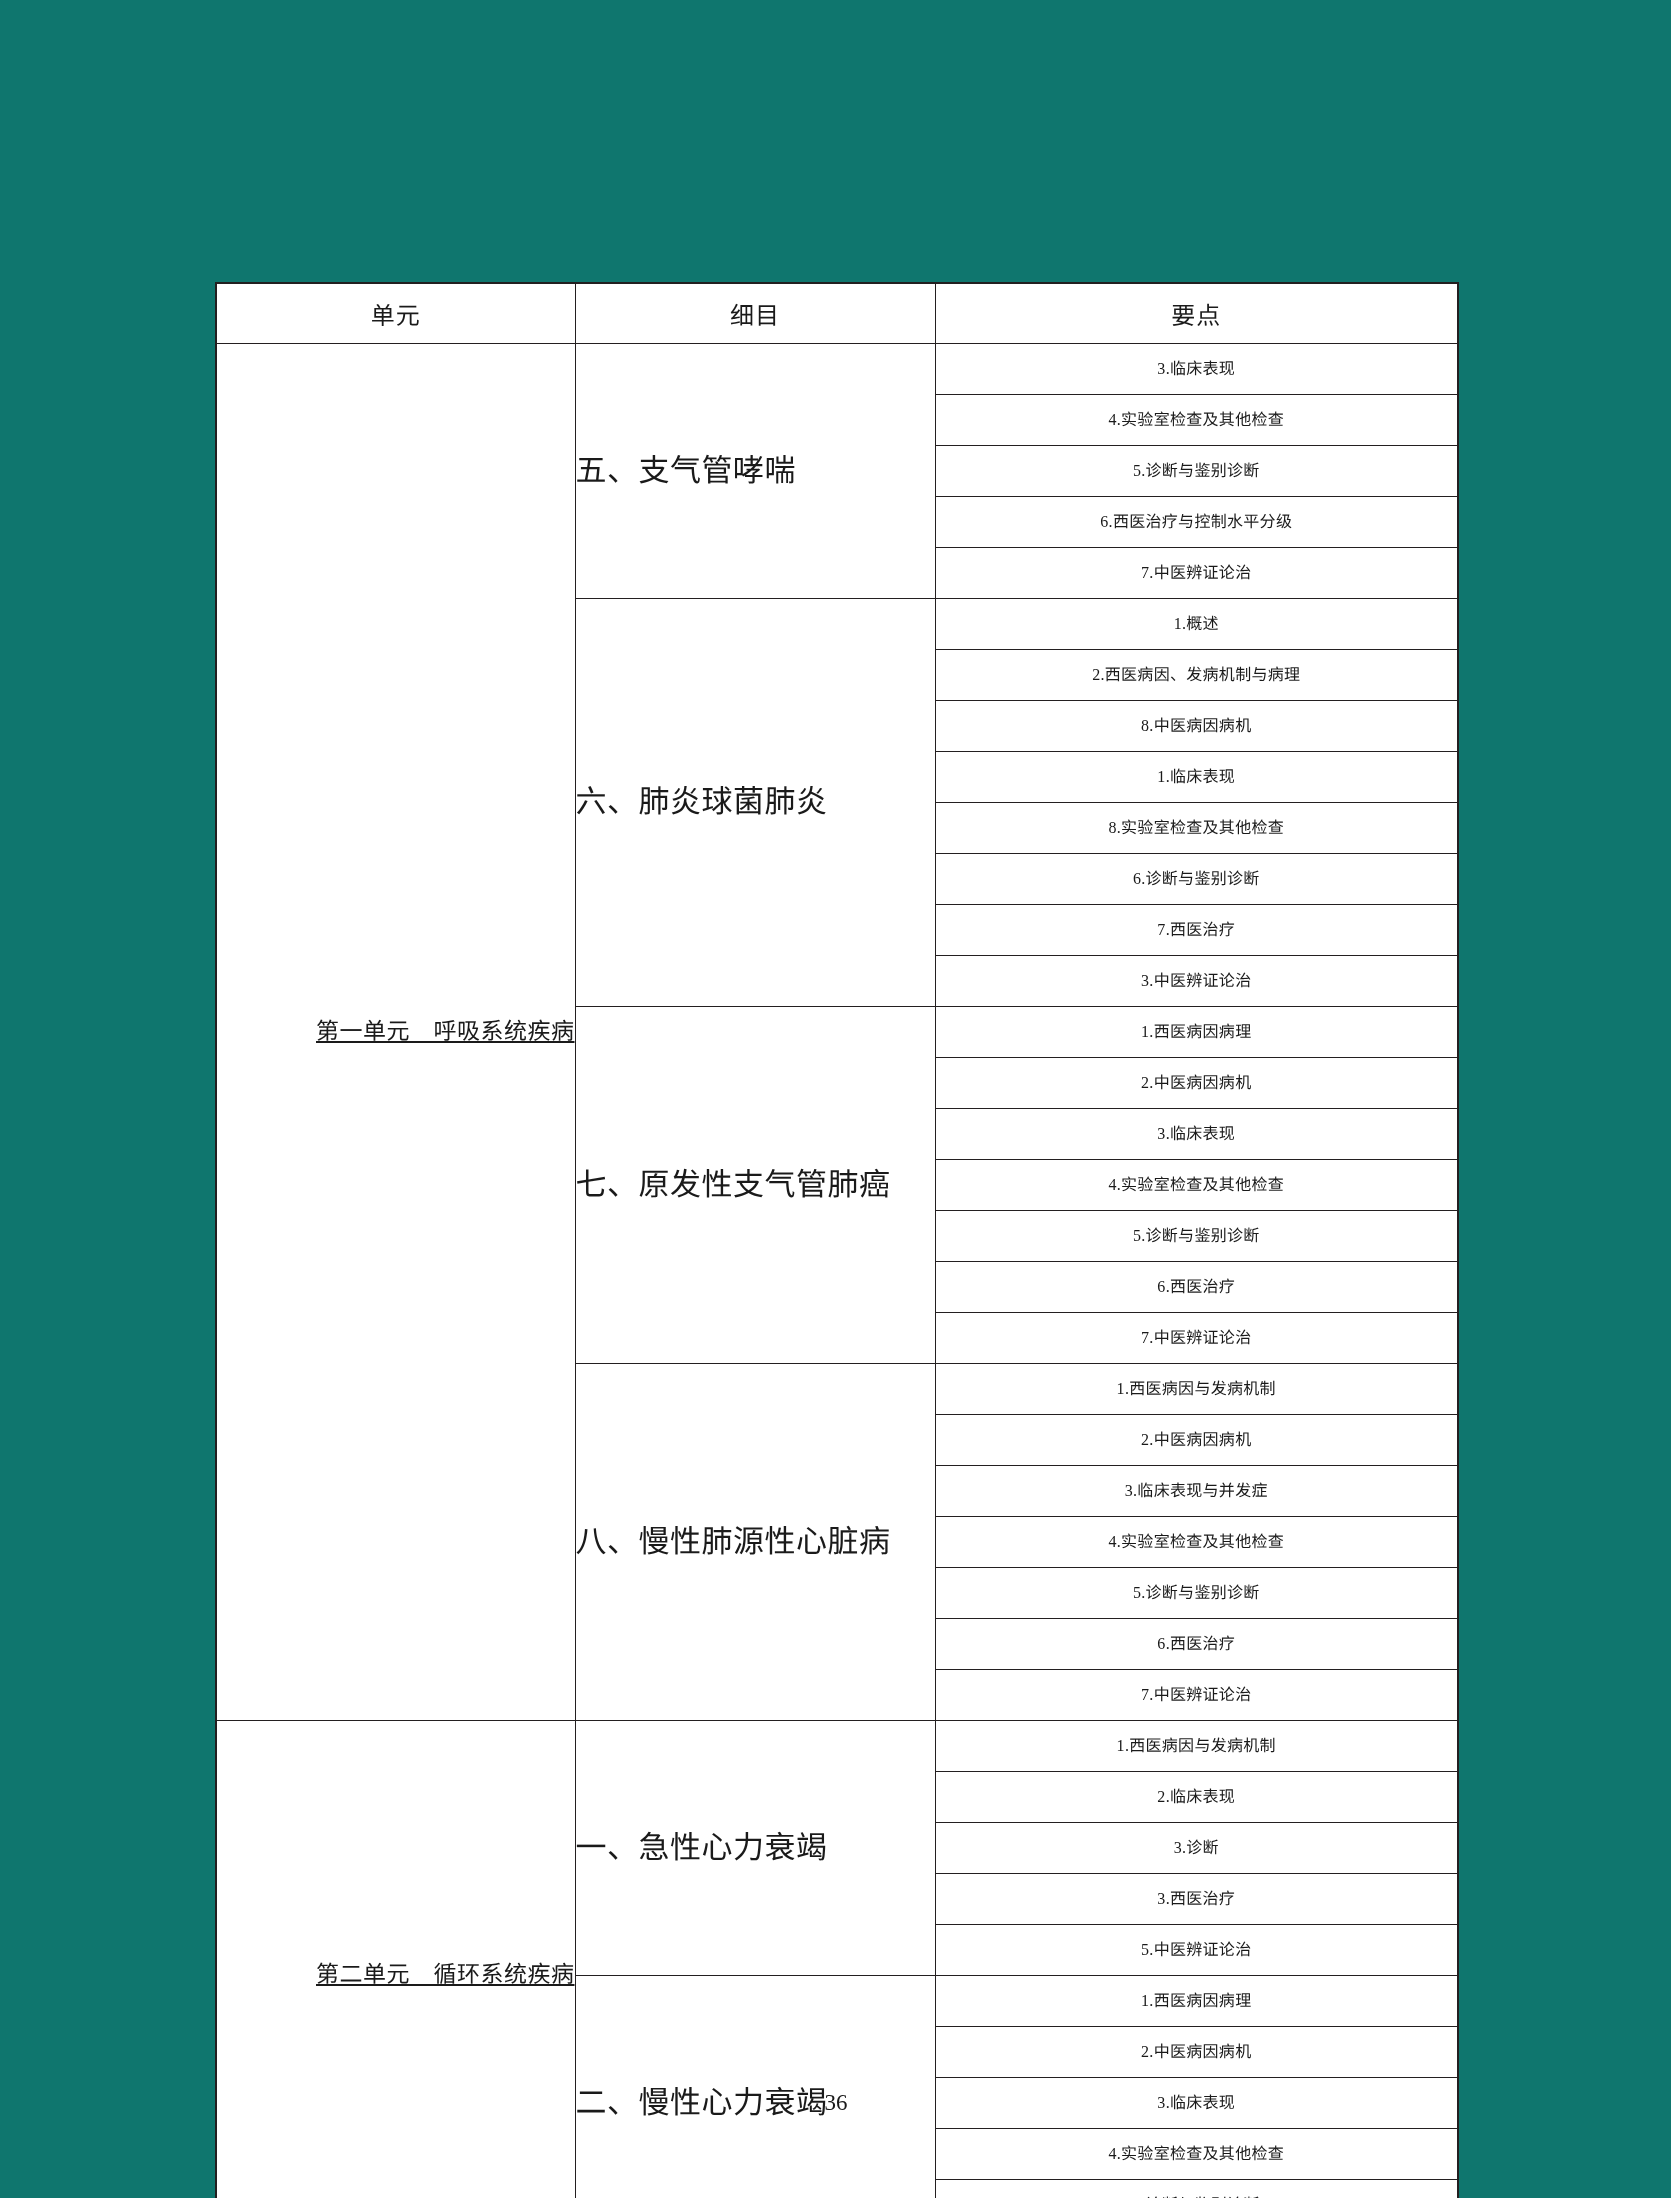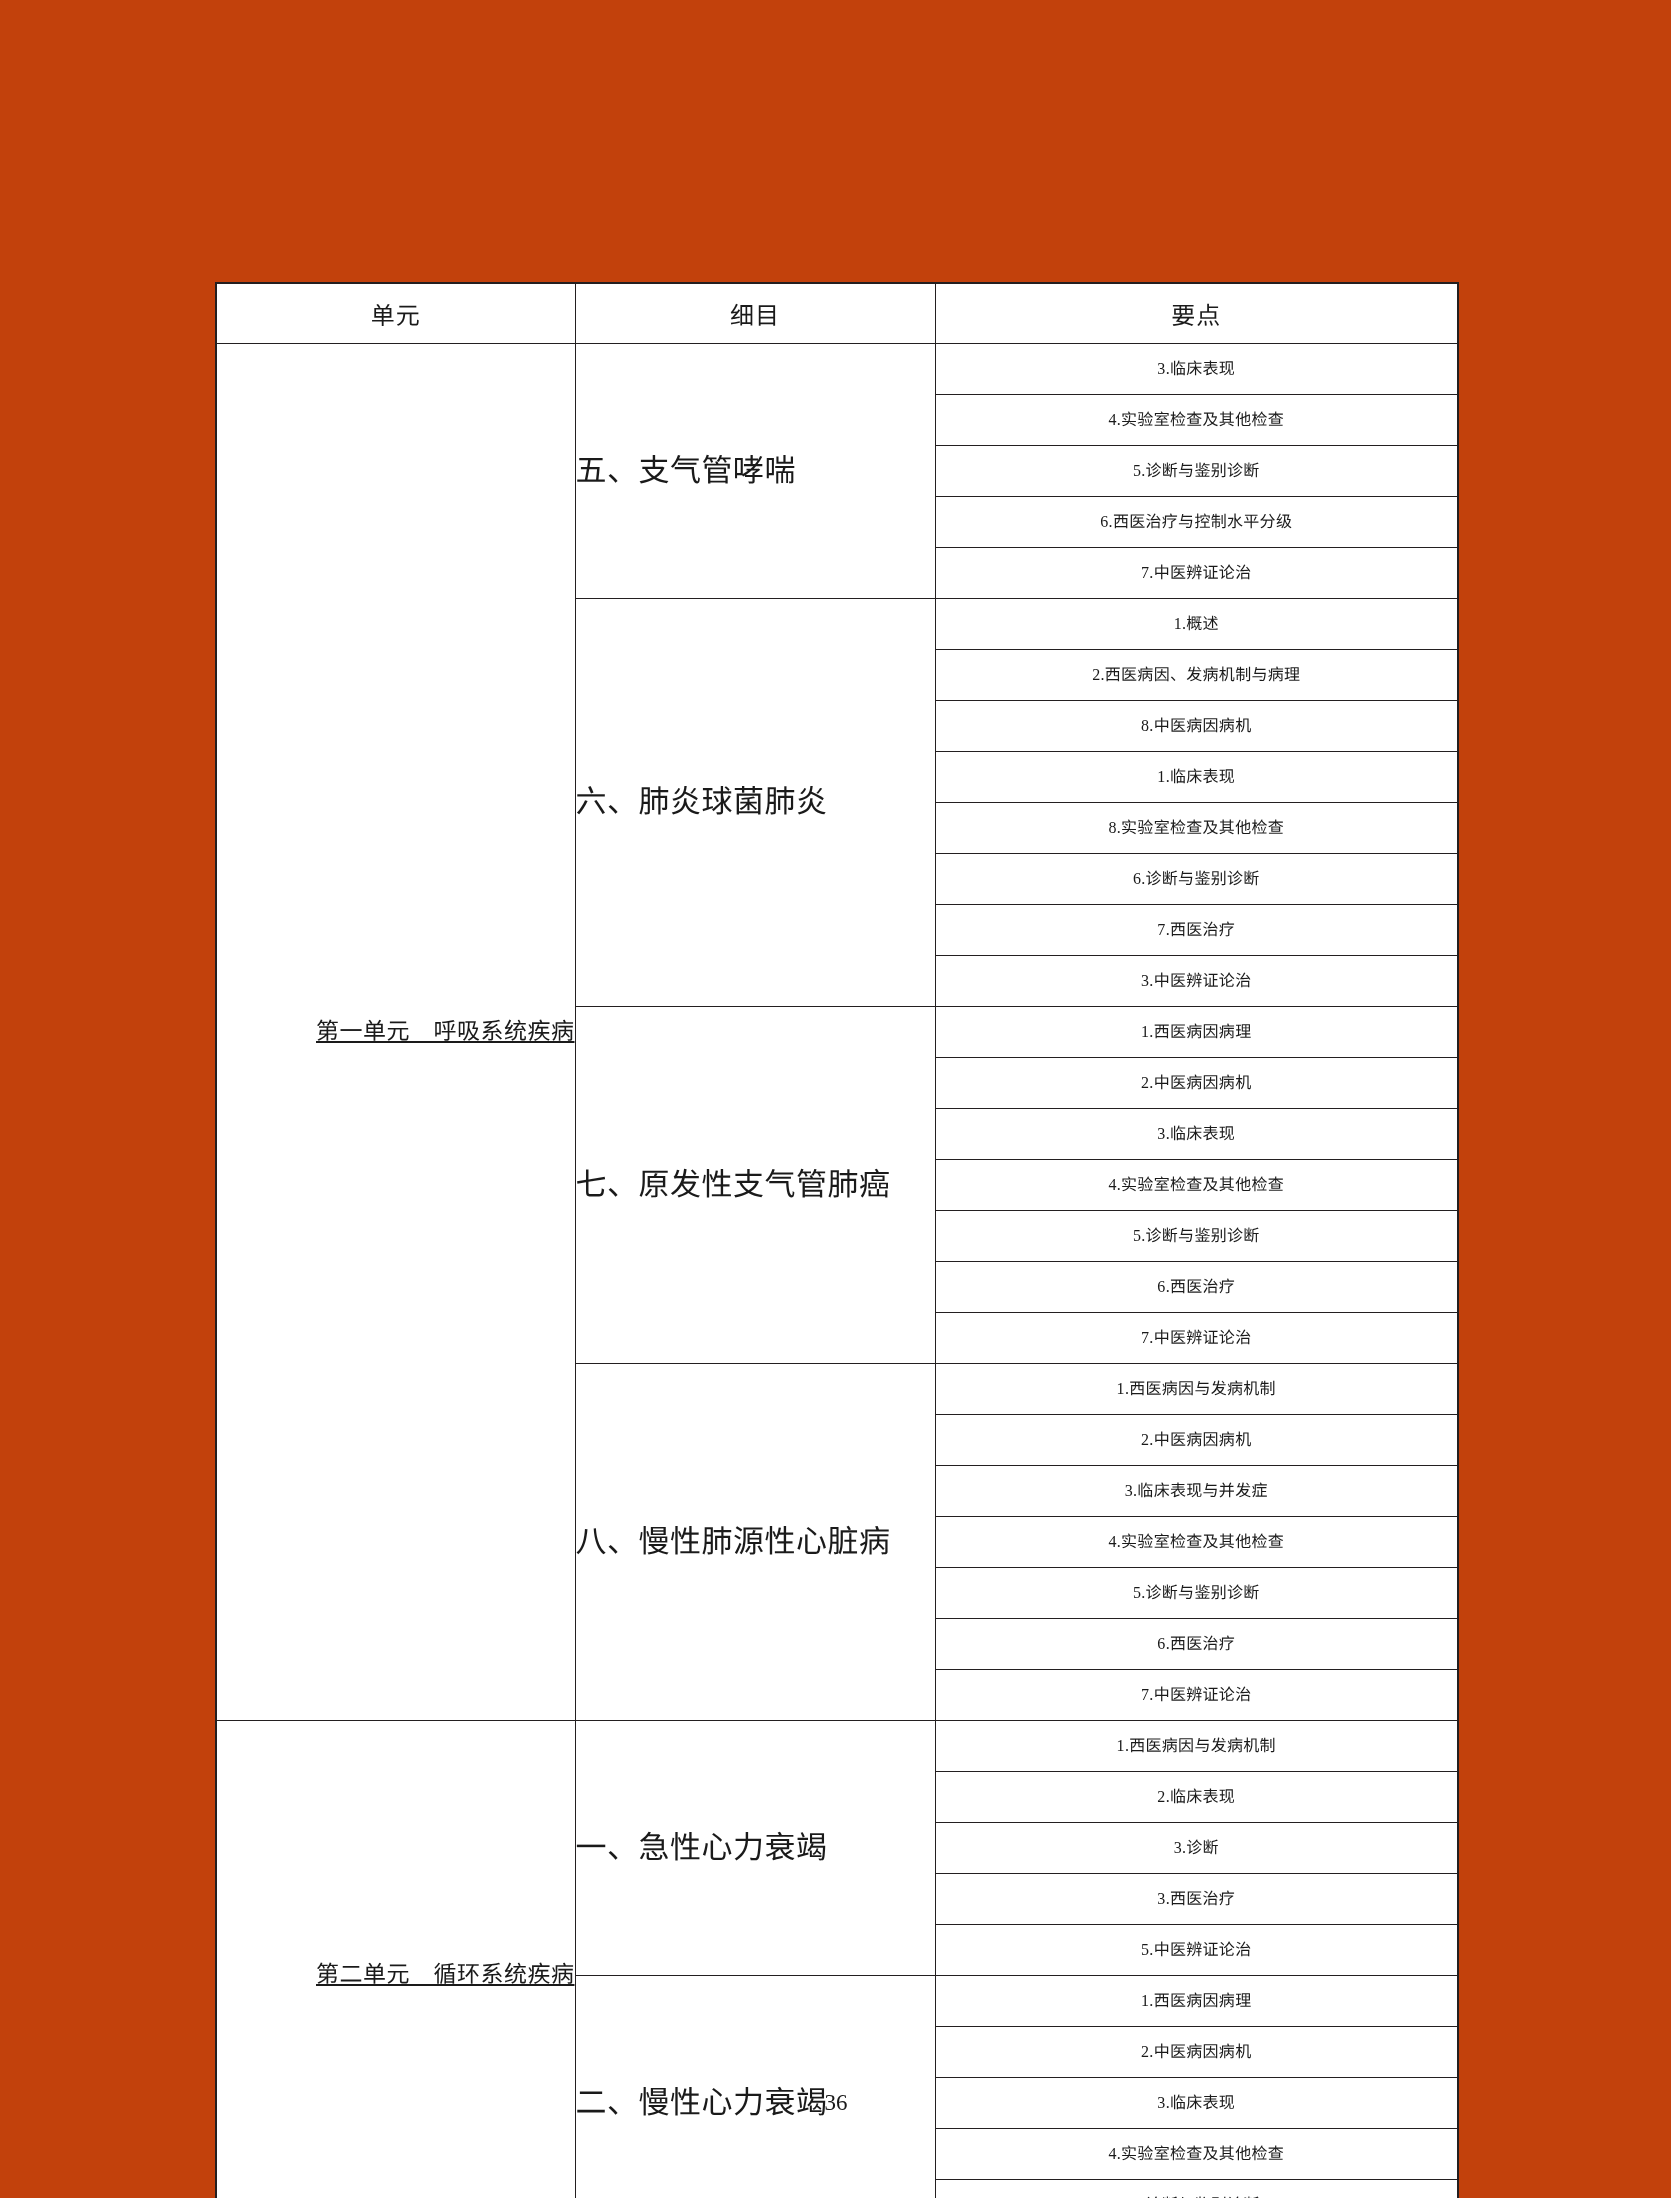--- a/index.html
+++ b/index.html
@@ -13,21 +13,21 @@
     height: 2199px;
     position: relative;
     font-family: "Liberation Serif", "DejaVu Serif", serif;
     color: #1a1a1a;
     -webkit-font-smoothing: antialiased;
   }
 
   .page {
     position: absolute;
     inset: 0;
-    background: #c2410c;
+    background: #0f766e;
   }
 
   
   .syllabus-table {
     position: absolute;
     left: 215px;
     top: 282px;
     width: 1243px;
     border-collapse: collapse;
     table-layout: fixed;

